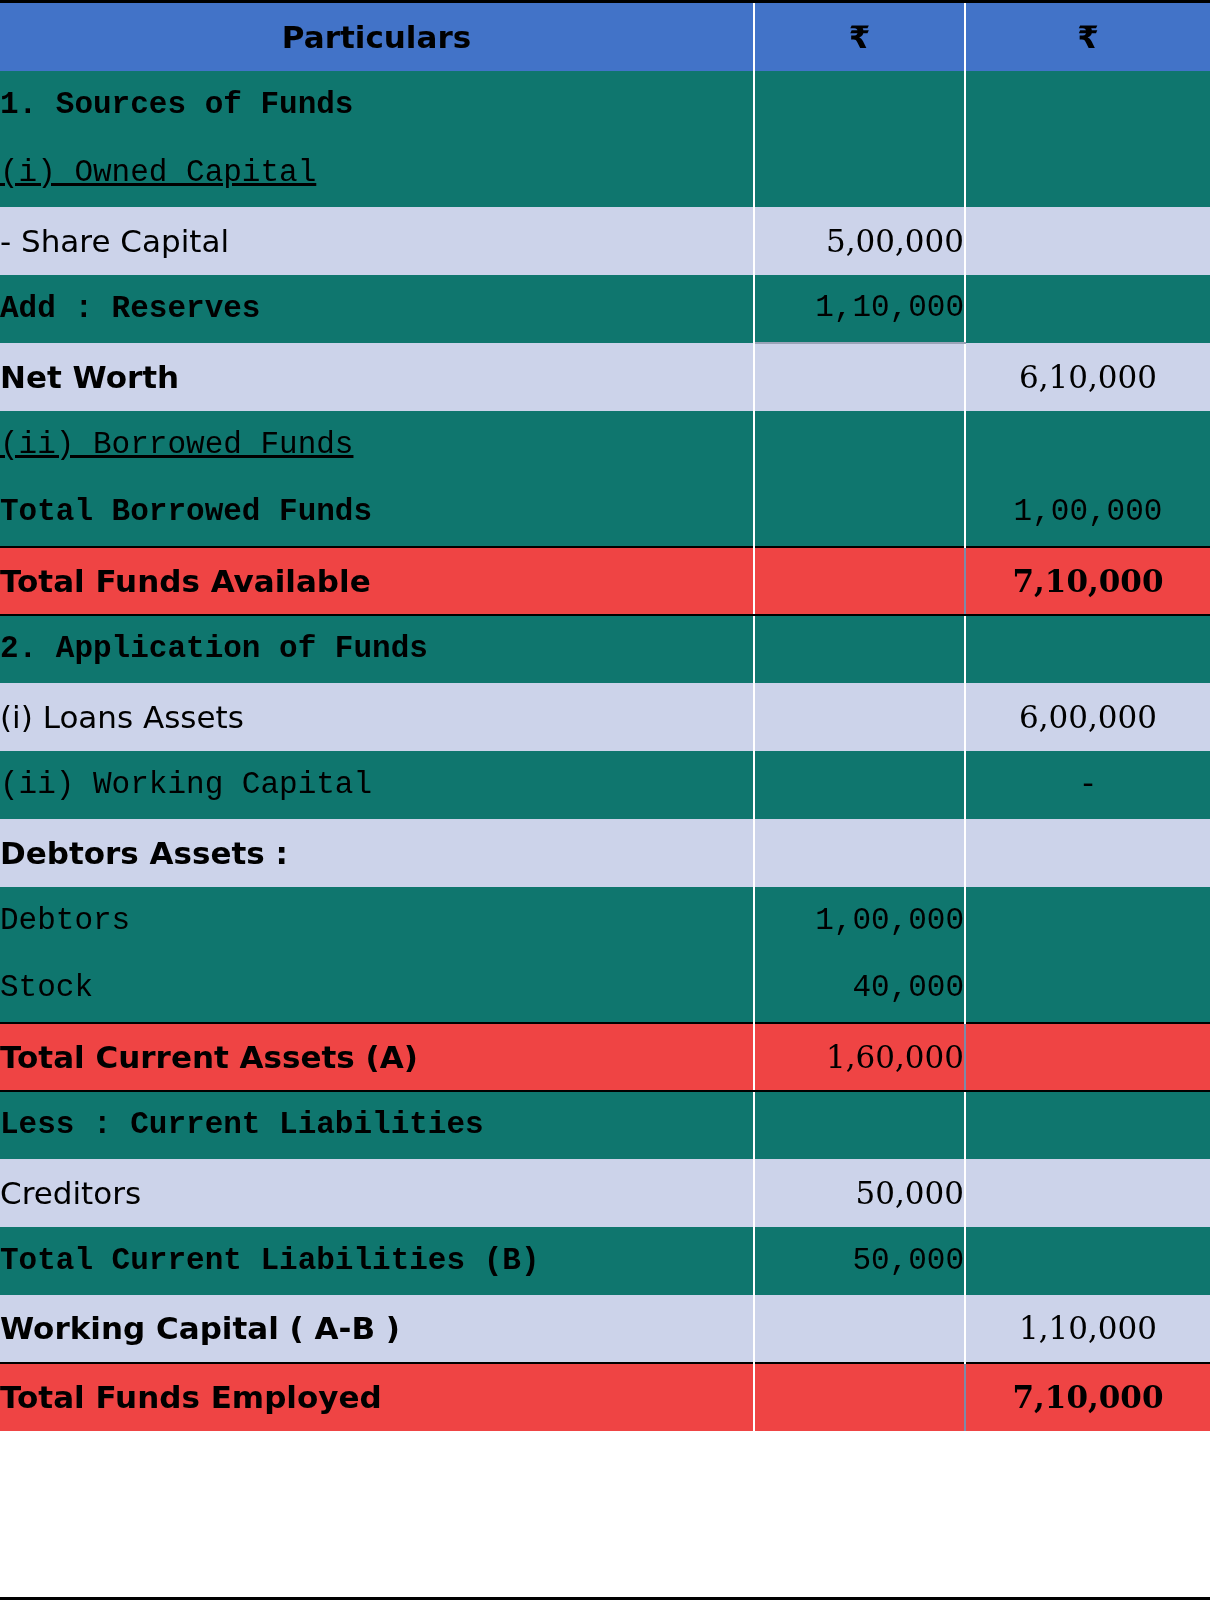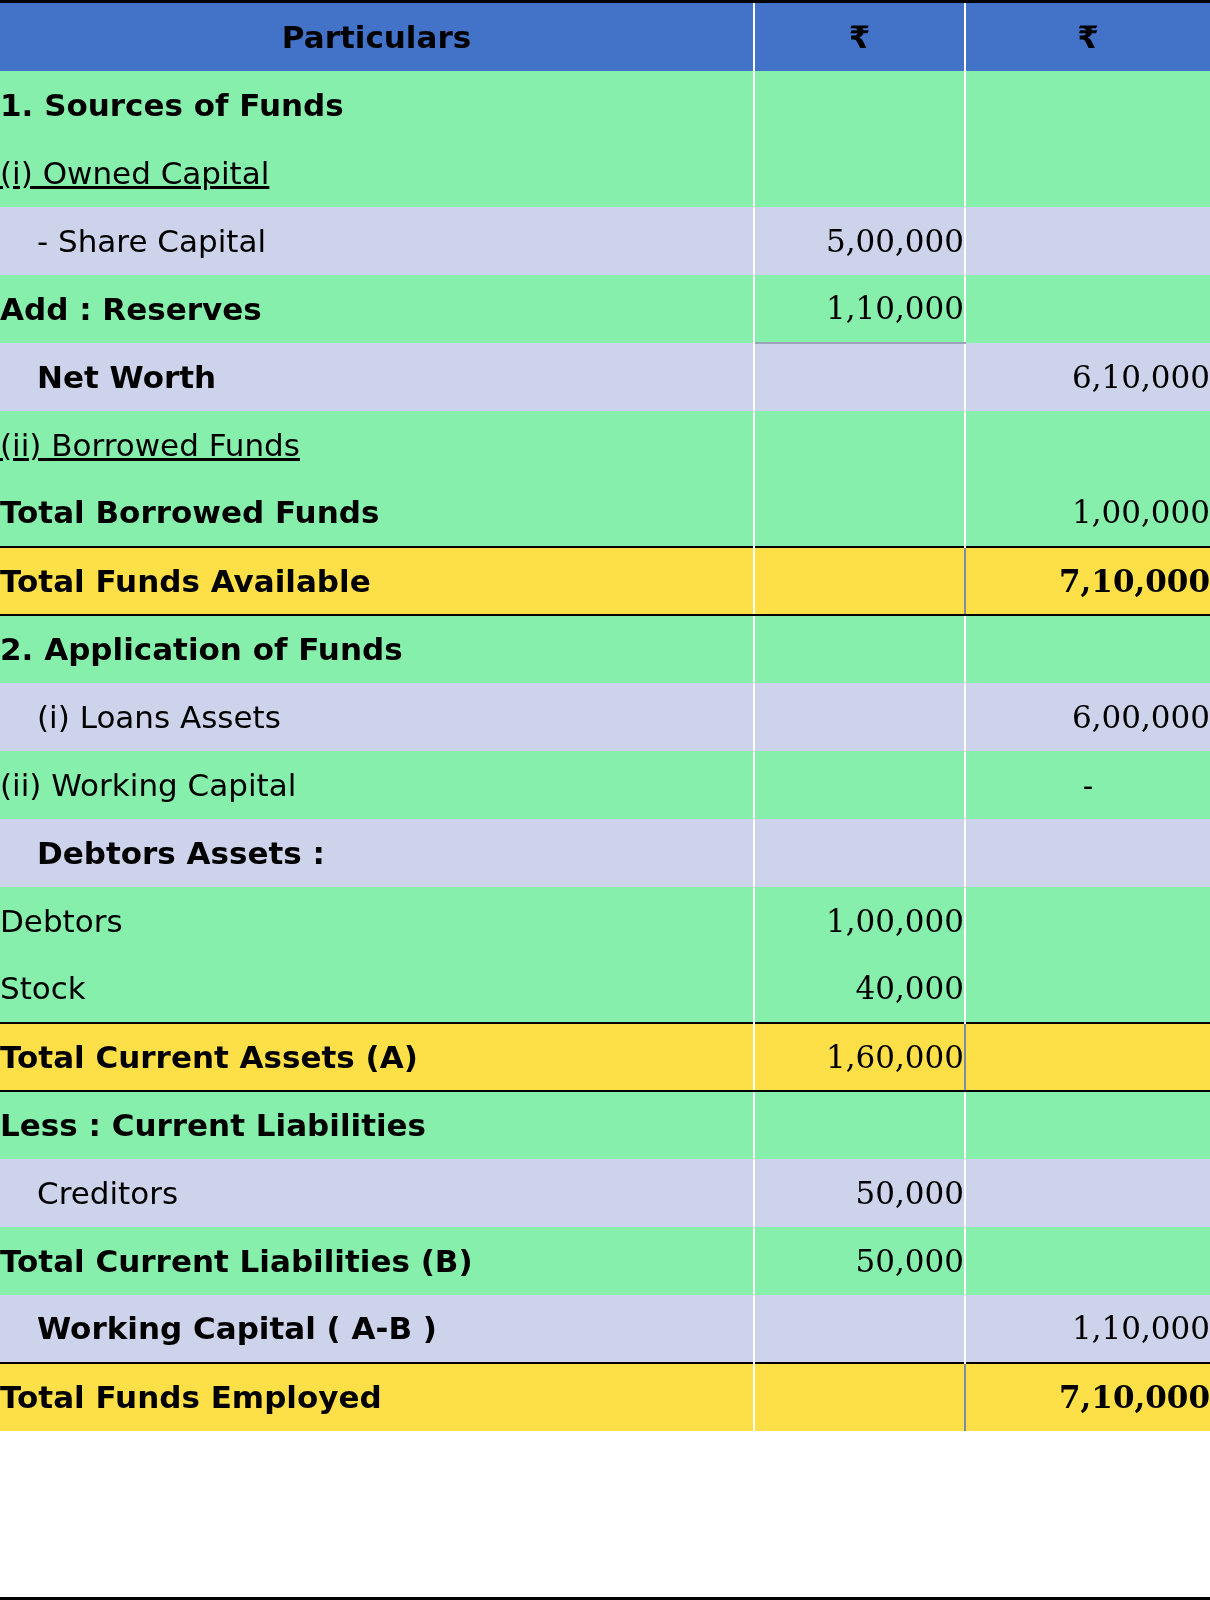--- a/index.html
+++ b/index.html
@@ -49,25 +49,25 @@
     font-size: 34px;
     height: 72px;
     border-right: 2px solid #ffffff;
   }
   thead th.last { border-right: none; }
 
   
   tbody tr td {
     border-right: 2px solid #ffffff;
   }
-  tbody tr td.last { border-right: none; }
-
-  tbody tr.shade-a td { background: #ccd3ea; padding-left: 37px; }
-  tbody tr.shade-b td { background: #86efac; }
-  tbody tr.white td { background: #fde047; }
+  tbody tr td.last { border-right: none; text-align: center; }
+
+  tbody tr.shade-a td { background: #ccd3ea; }
+  tbody tr.shade-b td { background: #0f766e; font-family: Liberation Mono, monospace; }
+  tbody tr.white td { background: #ef4444; }
 
   td.p { padding-left: 8px; text-align: left; }
   td.amt { text-align: right; padding-right: 10px; font-family: "DejaVu Serif", serif; font-size: 31px; }
 
   .ind0 { padding-left: 8px; }
   .ind1 { padding-left: 44px; }
   .ind2 { padding-left: 104px; }
   .ind3 { padding-left: 80px; }
 
   .bold { font-weight: bold; }

